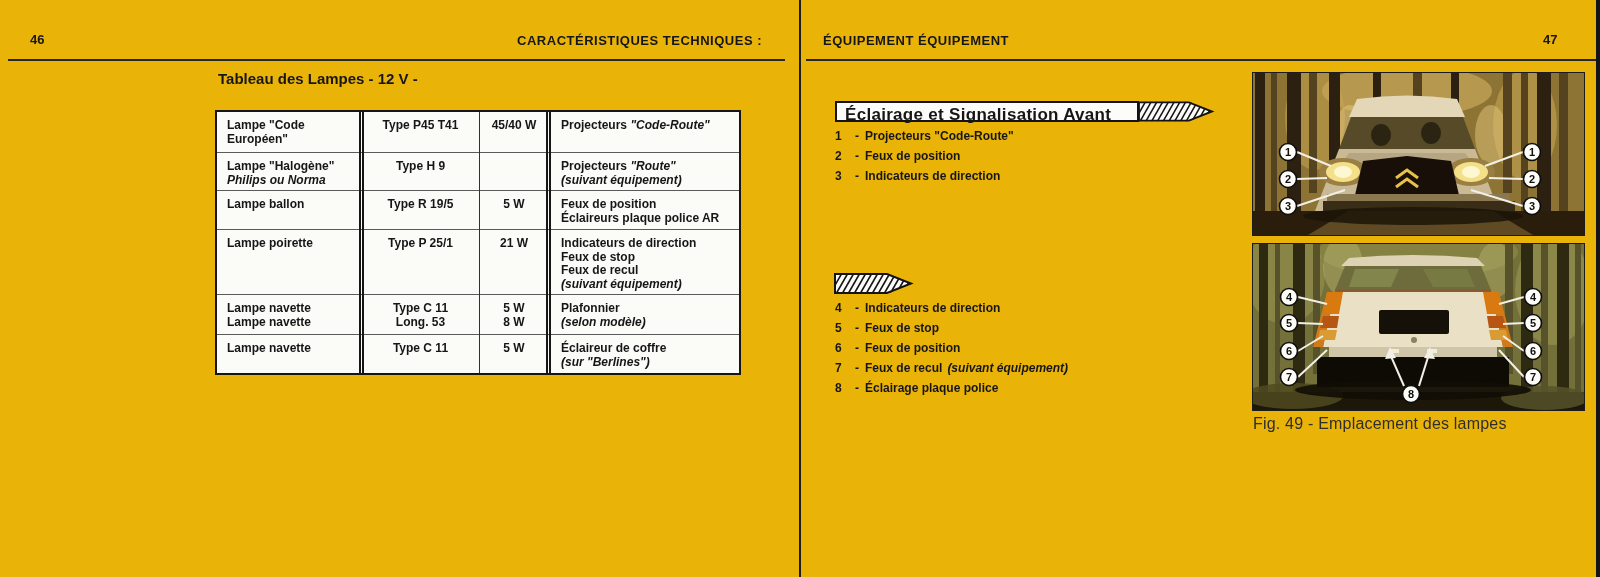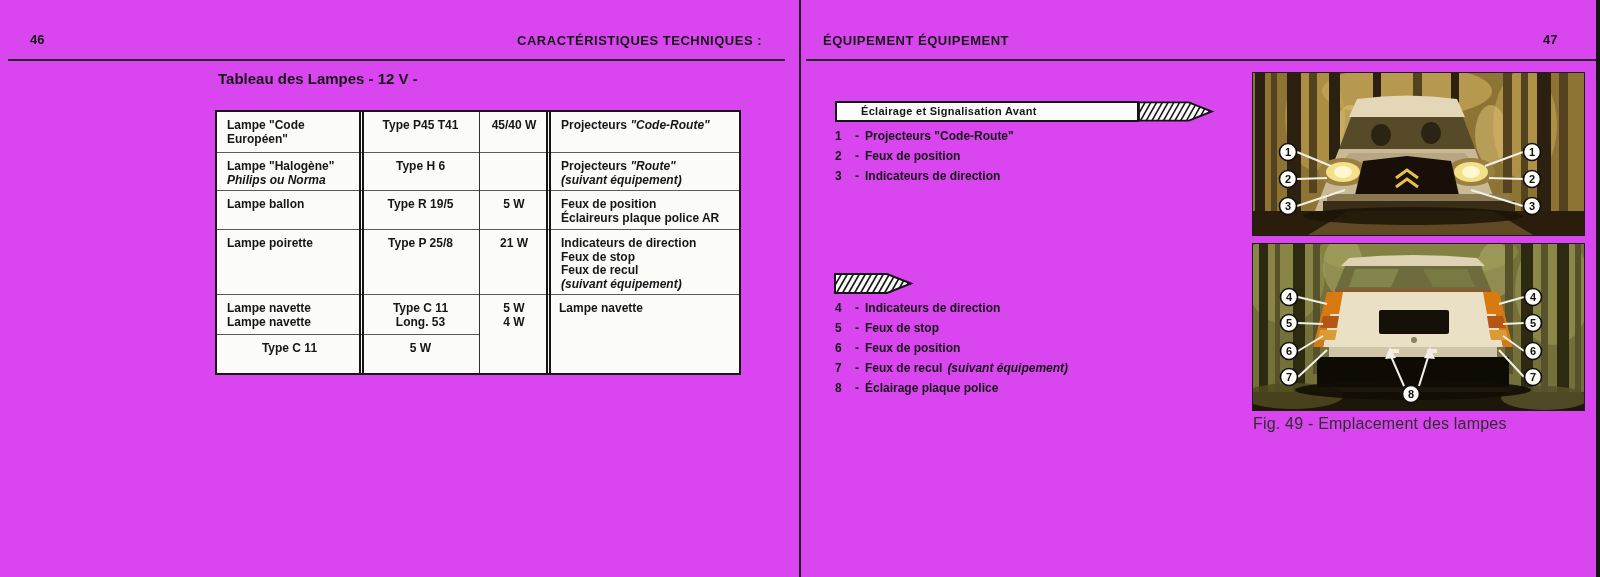--- a/index.html
+++ b/index.html
@@ -1,18 +1,18 @@
 <!DOCTYPE html>
 <html><head>
 <meta charset="utf-8">
 <style>
   html,body{margin:0;padding:0;background:#ffffff;}
   .sheet{
     position:relative;width:1600px;height:577px;overflow:hidden;
-    background:#d946ef;
+    background:#eab308;
     font-family:"Liberation Sans",sans-serif;
     color:#161616;
   }
   
   .gutter-line{position:absolute;left:799px;top:0;width:2px;height:577px;background:#1d1d1d;}
   .right-edge-line{position:absolute;left:1596px;top:0;width:4px;height:577px;background:#141414;}
   .rule{position:absolute;height:2px;background:#262626;}
   .rule-left{left:8px;top:59px;width:777px;}
   .rule-right{left:806px;top:59px;width:790px;}
   
@@ -38,22 +38,22 @@
   .c3{padding-left:12px;padding-right:4px;}
   .it{font-style:italic;}
   .dbl-divider{position:absolute;top:0;bottom:0;width:5px;box-sizing:border-box;
     border-left:2px solid #161616;border-right:2px solid #161616;}
   .sgl-divider{position:absolute;top:0;bottom:0;width:0;border-left:1px solid #303030;}
   
   .section{position:absolute;left:835px;width:380px;}
   .section-head{display:flex;align-items:stretch;height:21px;}
   .section-box{
     box-sizing:border-box;width:316px;border:2px solid #141414;background:#fcfcfa;
-    font-size:11px;font-weight:bold;letter-spacing:.3px;
-    padding:2px 8px 0 24px;white-space:nowrap;
+    font-size:17px;font-weight:bold;letter-spacing:.3px;
+    padding:2px 8px 0 8px;white-space:nowrap;
   }
   .arrow-svg{display:block;margin-left:-1px;}
   .item-list{margin:7px 0 0 0;padding:0;list-style:none;}
   .item{display:flex;align-items:baseline;font-size:12px;font-weight:bold;height:20px;}
   .item .num{width:14px;}
   .item .dash{width:16px;text-align:center;}
   .item .lbl{}
   .item .lbl-it{font-style:italic;margin-left:5px;}
   
   .photo{position:absolute;left:1252px;width:331px;border:1px solid #1b1b1b;background:#6b5a2c;}
@@ -92,21 +92,21 @@
       </div>
     <div class="t-cell r0 c3">
       <div><span>Projecteurs</span> <span class="it">"Code-Route"</span></div>
     </div>
 
     <div class="t-cell c0">
       <div>Lampe "Halogène"</div>
         <div class="it">Philips ou Norma</div>
     </div>
     <div class="t-cell c1">
-        <div>Type H 6</div>
+        <div>Type H 9</div>
       </div>
     <div class="t-cell c2"></div>
     <div class="t-cell c3">
       <div><span>Projecteurs</span> <span class="it">"Route"</span></div>
       <div class="it">(suivant équipement)</div>
     </div>
 
     <div class="t-cell c0">
         <div>Lampe ballon</div>
       </div>
@@ -118,21 +118,21 @@
       </div>
     <div class="t-cell c3">
       <div>Feux de position</div>
         <div>Éclaireurs plaque police AR</div>
     </div>
 
     <div class="t-cell c0">
         <div>Lampe poirette</div>
       </div>
     <div class="t-cell c1">
-        <div>Type P 25/8</div>
+        <div>Type P 25/1</div>
       </div>
     <div class="t-cell c2">
         <div>21 W</div>
       </div>
     <div class="t-cell c3">
       <div>Indicateurs de direction</div>
         <div>Feux de stop</div>
       <div>Feux de recul</div>
         <div class="it">(suivant équipement)</div>
     </div>
@@ -140,32 +140,40 @@
     <div class="t-cell c0">
       <div>Lampe navette</div>
         <div>Lampe navette</div>
     </div>
     <div class="t-cell c1">
       <div>Type C 11</div>
         <div>Long. 53</div>
     </div>
     <div class="t-cell c2">
       <div>5 W</div>
-        <div>4 W</div>
+        <div>8 W</div>
+    </div>
+    <div class="t-cell c3">
+      <div>Plafonnier</div>
+        <div class="it">(selon modèle)</div>
     </div>
 
     <div class="t-cell c0">
         <div>Lampe navette</div>
       </div>
     <div class="t-cell c1">
         <div>Type C 11</div>
       </div>
     <div class="t-cell c2">
         <div>5 W</div>
       </div>
+    <div class="t-cell c3">
+      <div>Éclaireur de coffre</div>
+        <div class="it">(sur "Berlines")</div>
+    </div>
 
     <div class="dbl-divider" style="left:142px;"></div>
     <div class="sgl-divider" style="left:262px;"></div>
     <div class="dbl-divider" style="left:329px;"></div>
   </div>
 
   <div class="section" style="top:101px;">
     <div class="section-head">
       <div class="section-box">Éclairage et Signalisation Avant</div>
       <svg class="arrow-svg" width="80" height="21" viewBox="0 0 80 21">

